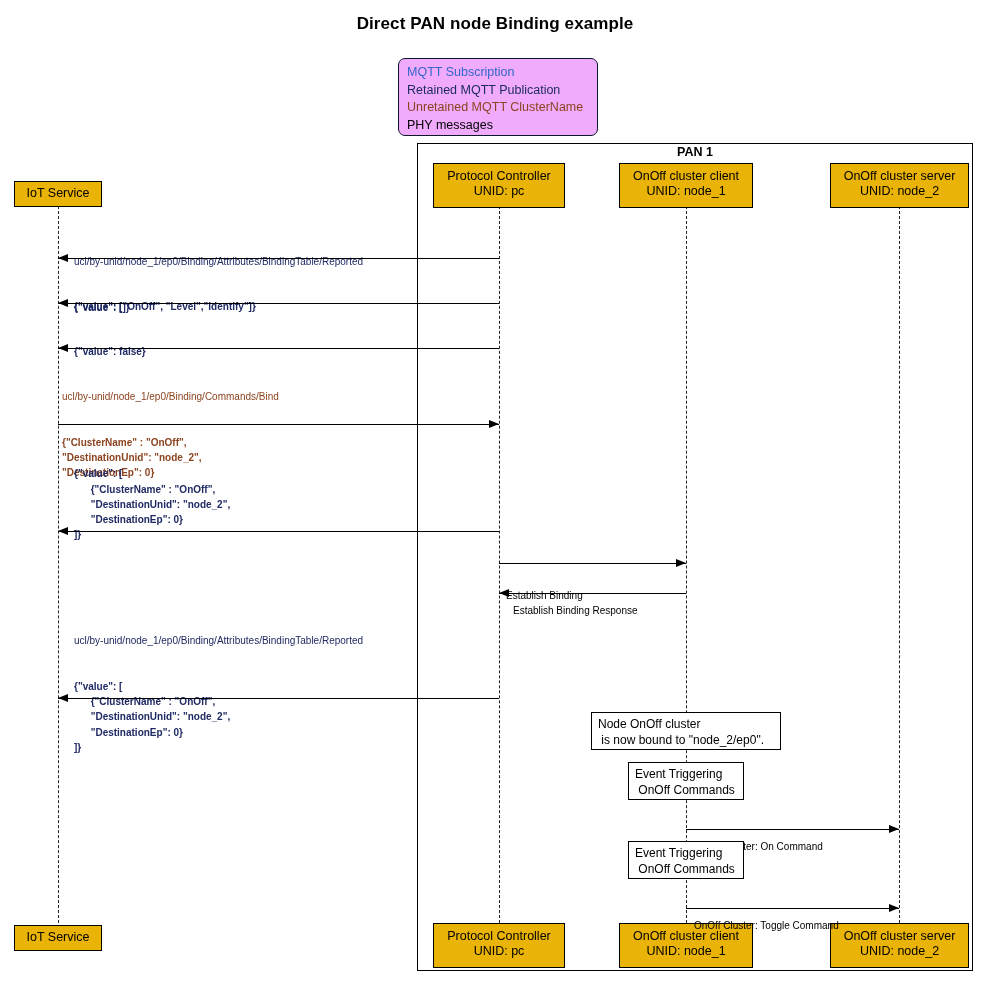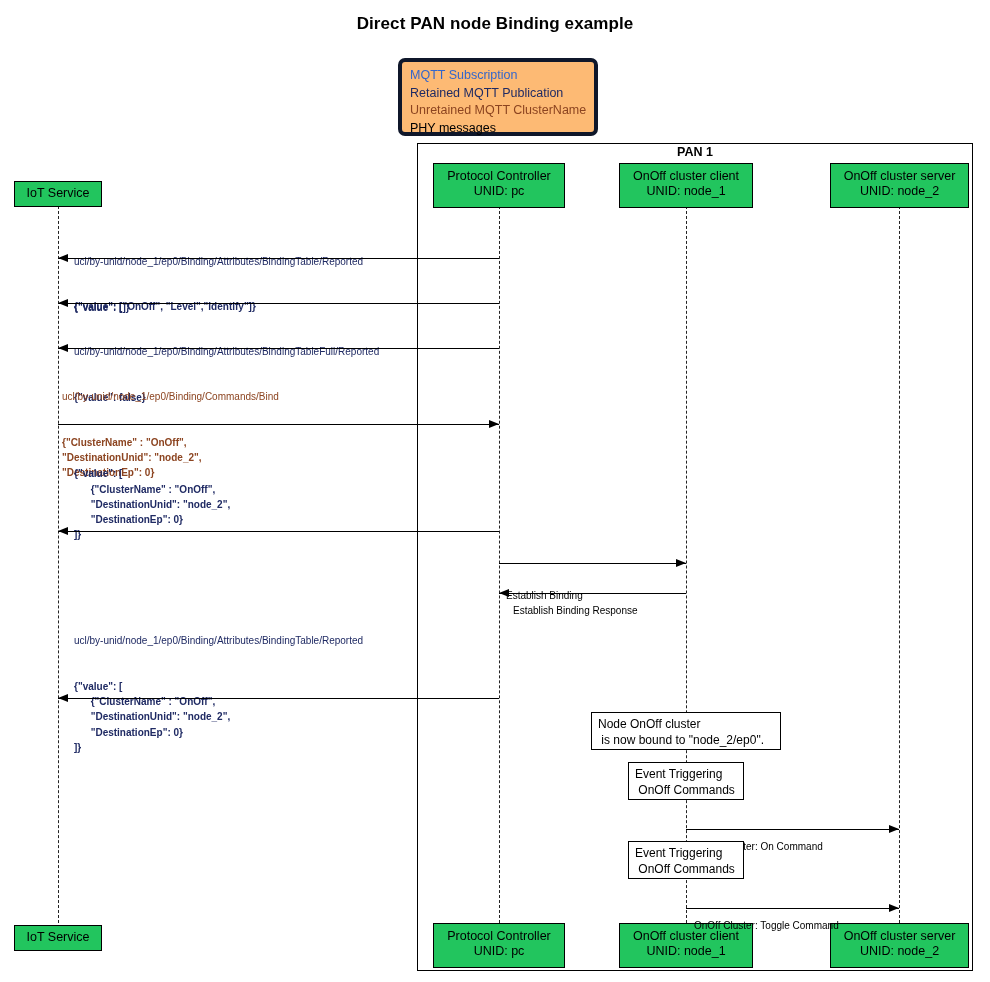--- a/index.html
+++ b/index.html
@@ -33,23 +33,23 @@
     font-weight: bold;
     letter-spacing: 0.1px;
   }
 
   
   #legend-box {
     left: 398px;
     top: 58px;
     width: 200px;
     height: 78px;
-    border: 4px solid #0f172a;
+    border: 1px solid #0f172a;
     border-radius: 7px;
-    background: #fdba74;
+    background: #f0abfc;
     box-sizing: border-box;
     padding: 5px 0 8px 8px;
   }
   .legend-line {
     font-size: 12.5px;
     line-height: 17.5px;
     white-space: nowrap;
   }
 
   
@@ -75,21 +75,21 @@
   .lifeline {
     width: 0;
     border-left: 1px dashed #222222;
     top: 206px;
     height: 722px;
   }
 
   
   .participant {
     border: 1px solid #000000;
-    background: #22c55e;
+    background: #eab308;
     box-sizing: border-box;
     text-align: center;
     font-size: 12.5px;
     line-height: 15px;
     padding-top: 4px;
   }
   .participant.two-line { padding-top: 5px; }
 
   
   .msg-line {
@@ -195,21 +195,20 @@
   <div class="abs msg-line" style="left:58px; top:258px; width:441px;"></div>
   <div class="abs arrow-head left" style="left:58px; top:253.5px;"></div>
 
   <div class="abs msg-text c-retained" style="left:74px; top:269px;">
     <div class="payload">{"value": ["OnOff", "Level","Identify"]}</div>
   </div>
   <div class="abs msg-line" style="left:58px; top:303px; width:441px;"></div>
   <div class="abs arrow-head left" style="left:58px; top:298.5px;"></div>
 
   <div class="abs msg-text c-retained" style="left:74px; top:314px;">
-    <div class="topic">ucl/by-unid/node_1/ep0/Binding/Attributes/BindingTableFull/Reported</div>
     <div class="payload">{"value": false}</div>
   </div>
   <div class="abs msg-line" style="left:58px; top:348px; width:441px;"></div>
   <div class="abs arrow-head left" style="left:58px; top:343.5px;"></div>
 
   <div class="abs msg-text c-unret" style="left:62px; top:359px;">
     <div class="topic">ucl/by-unid/node_1/ep0/Binding/Commands/Bind</div>
     <div class="payload">{"ClusterName" : "OnOff",
 "DestinationUnid": "node_2",
 "DestinationEp": 0}</div>

